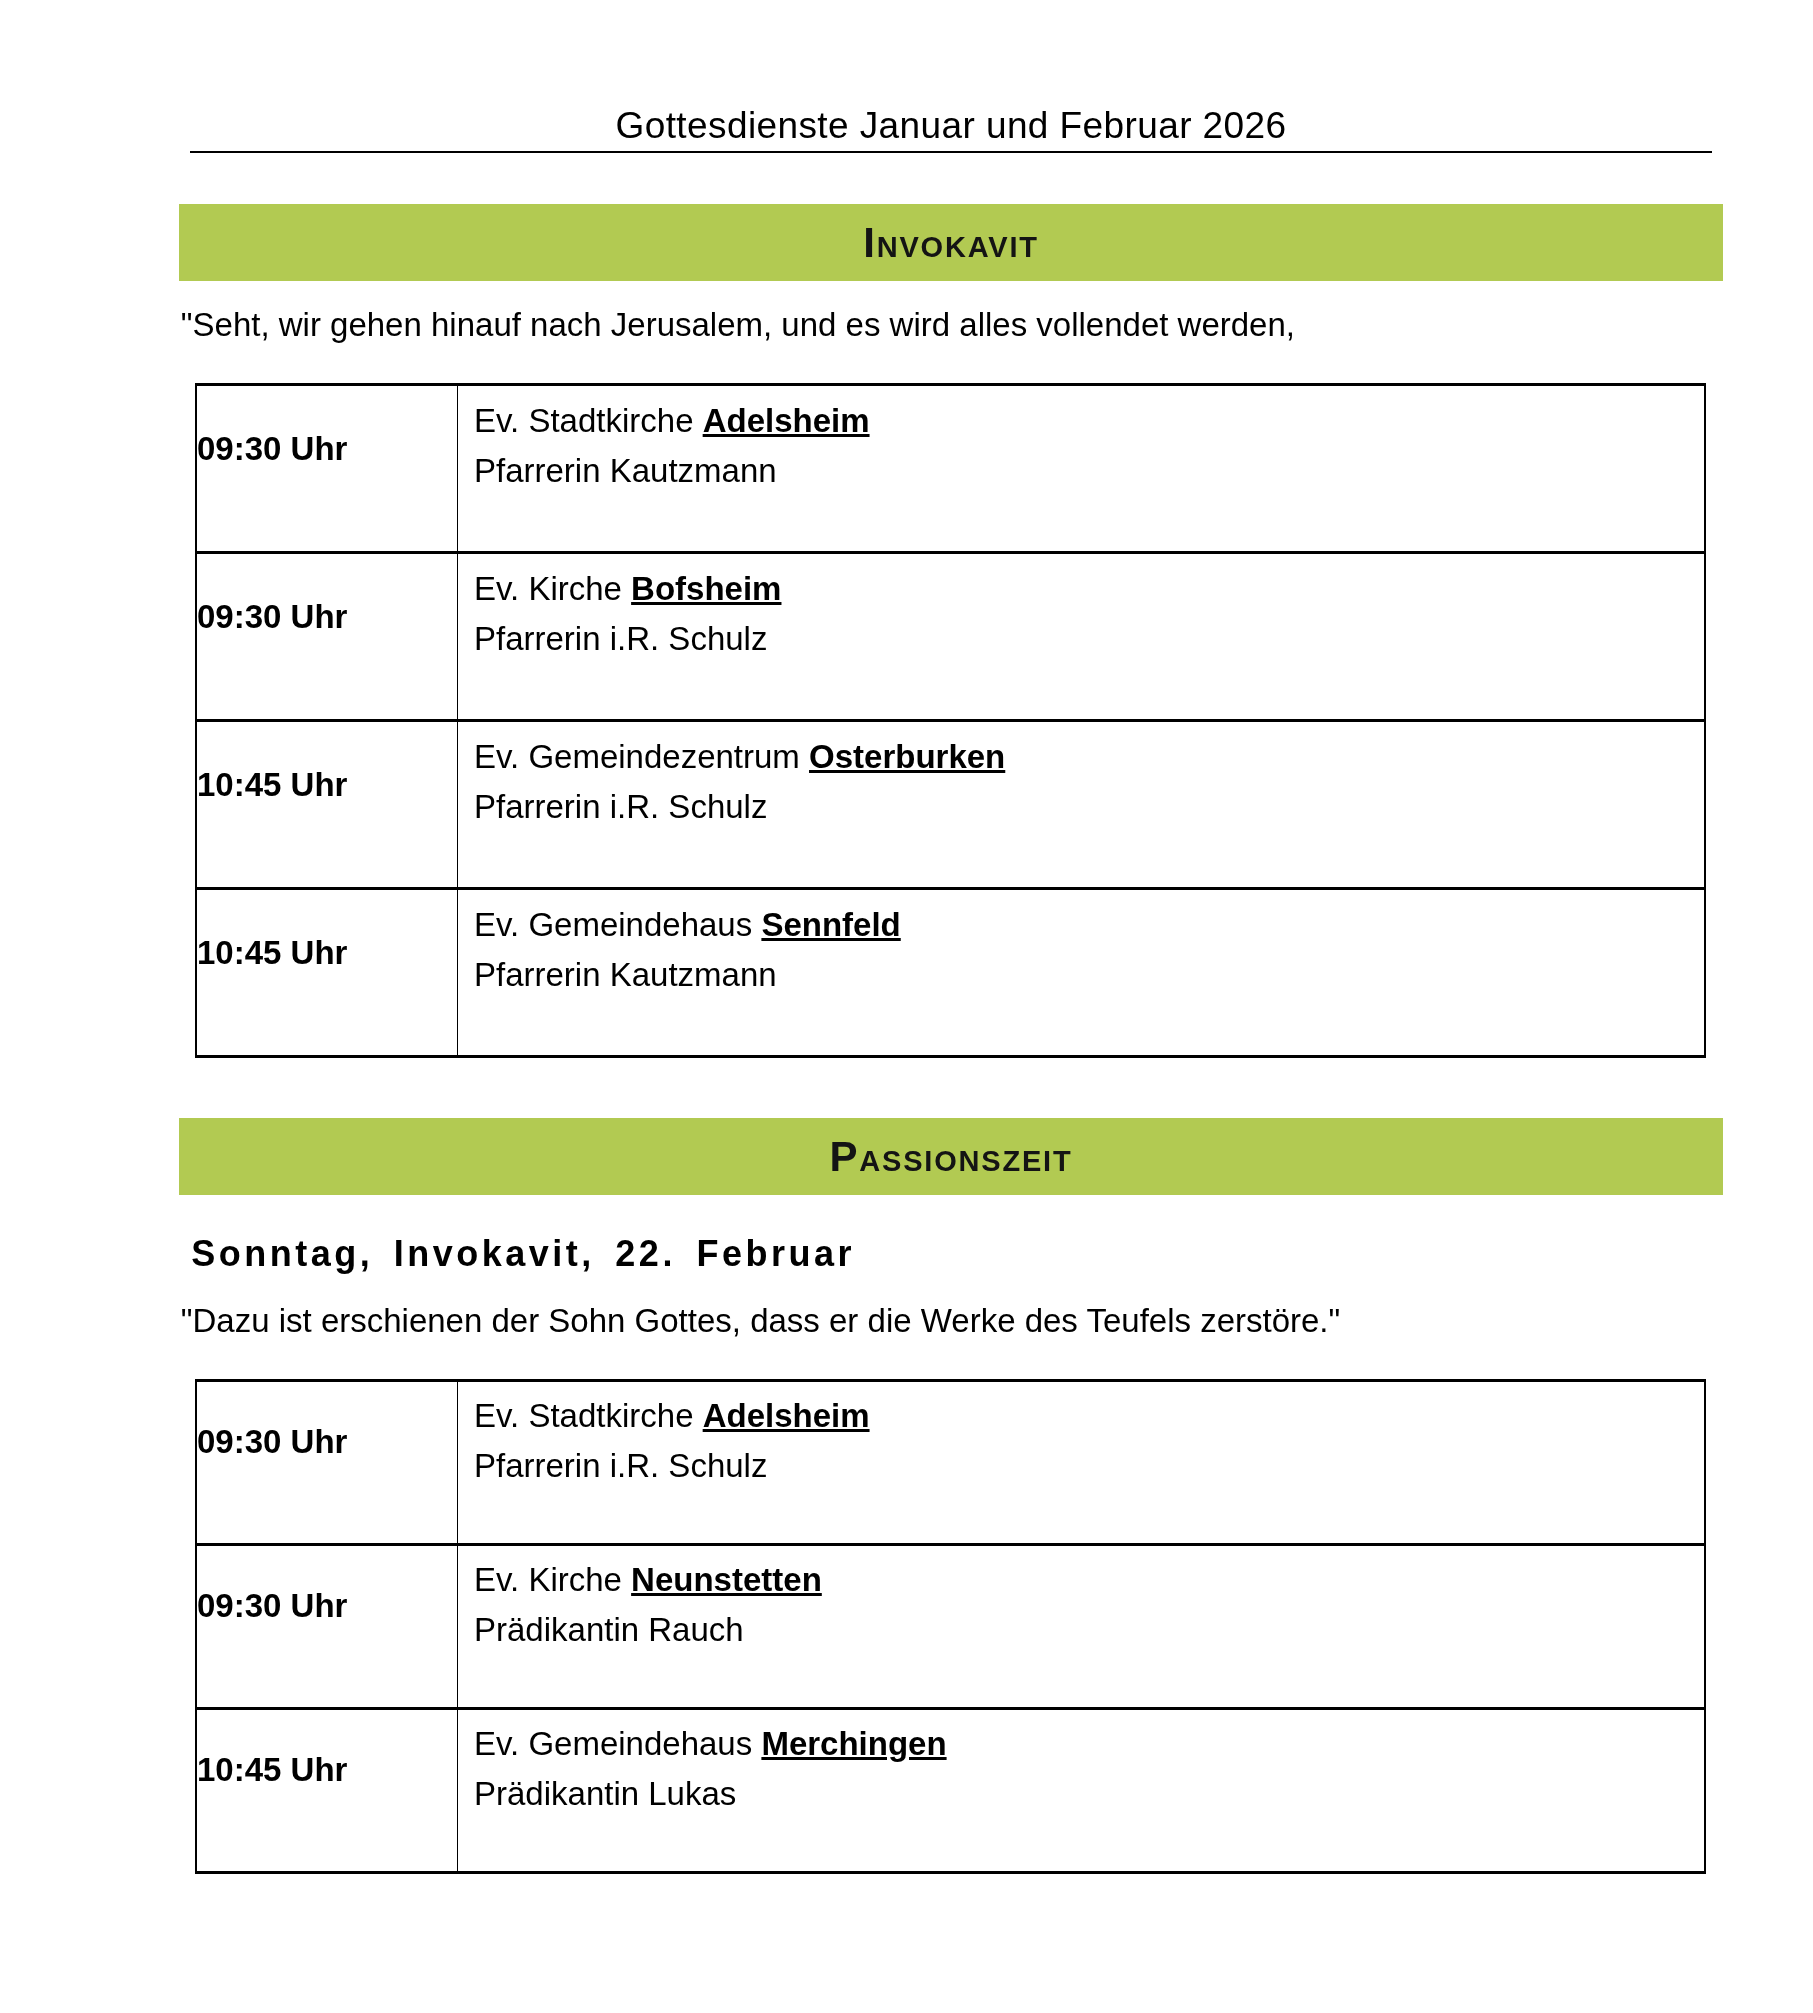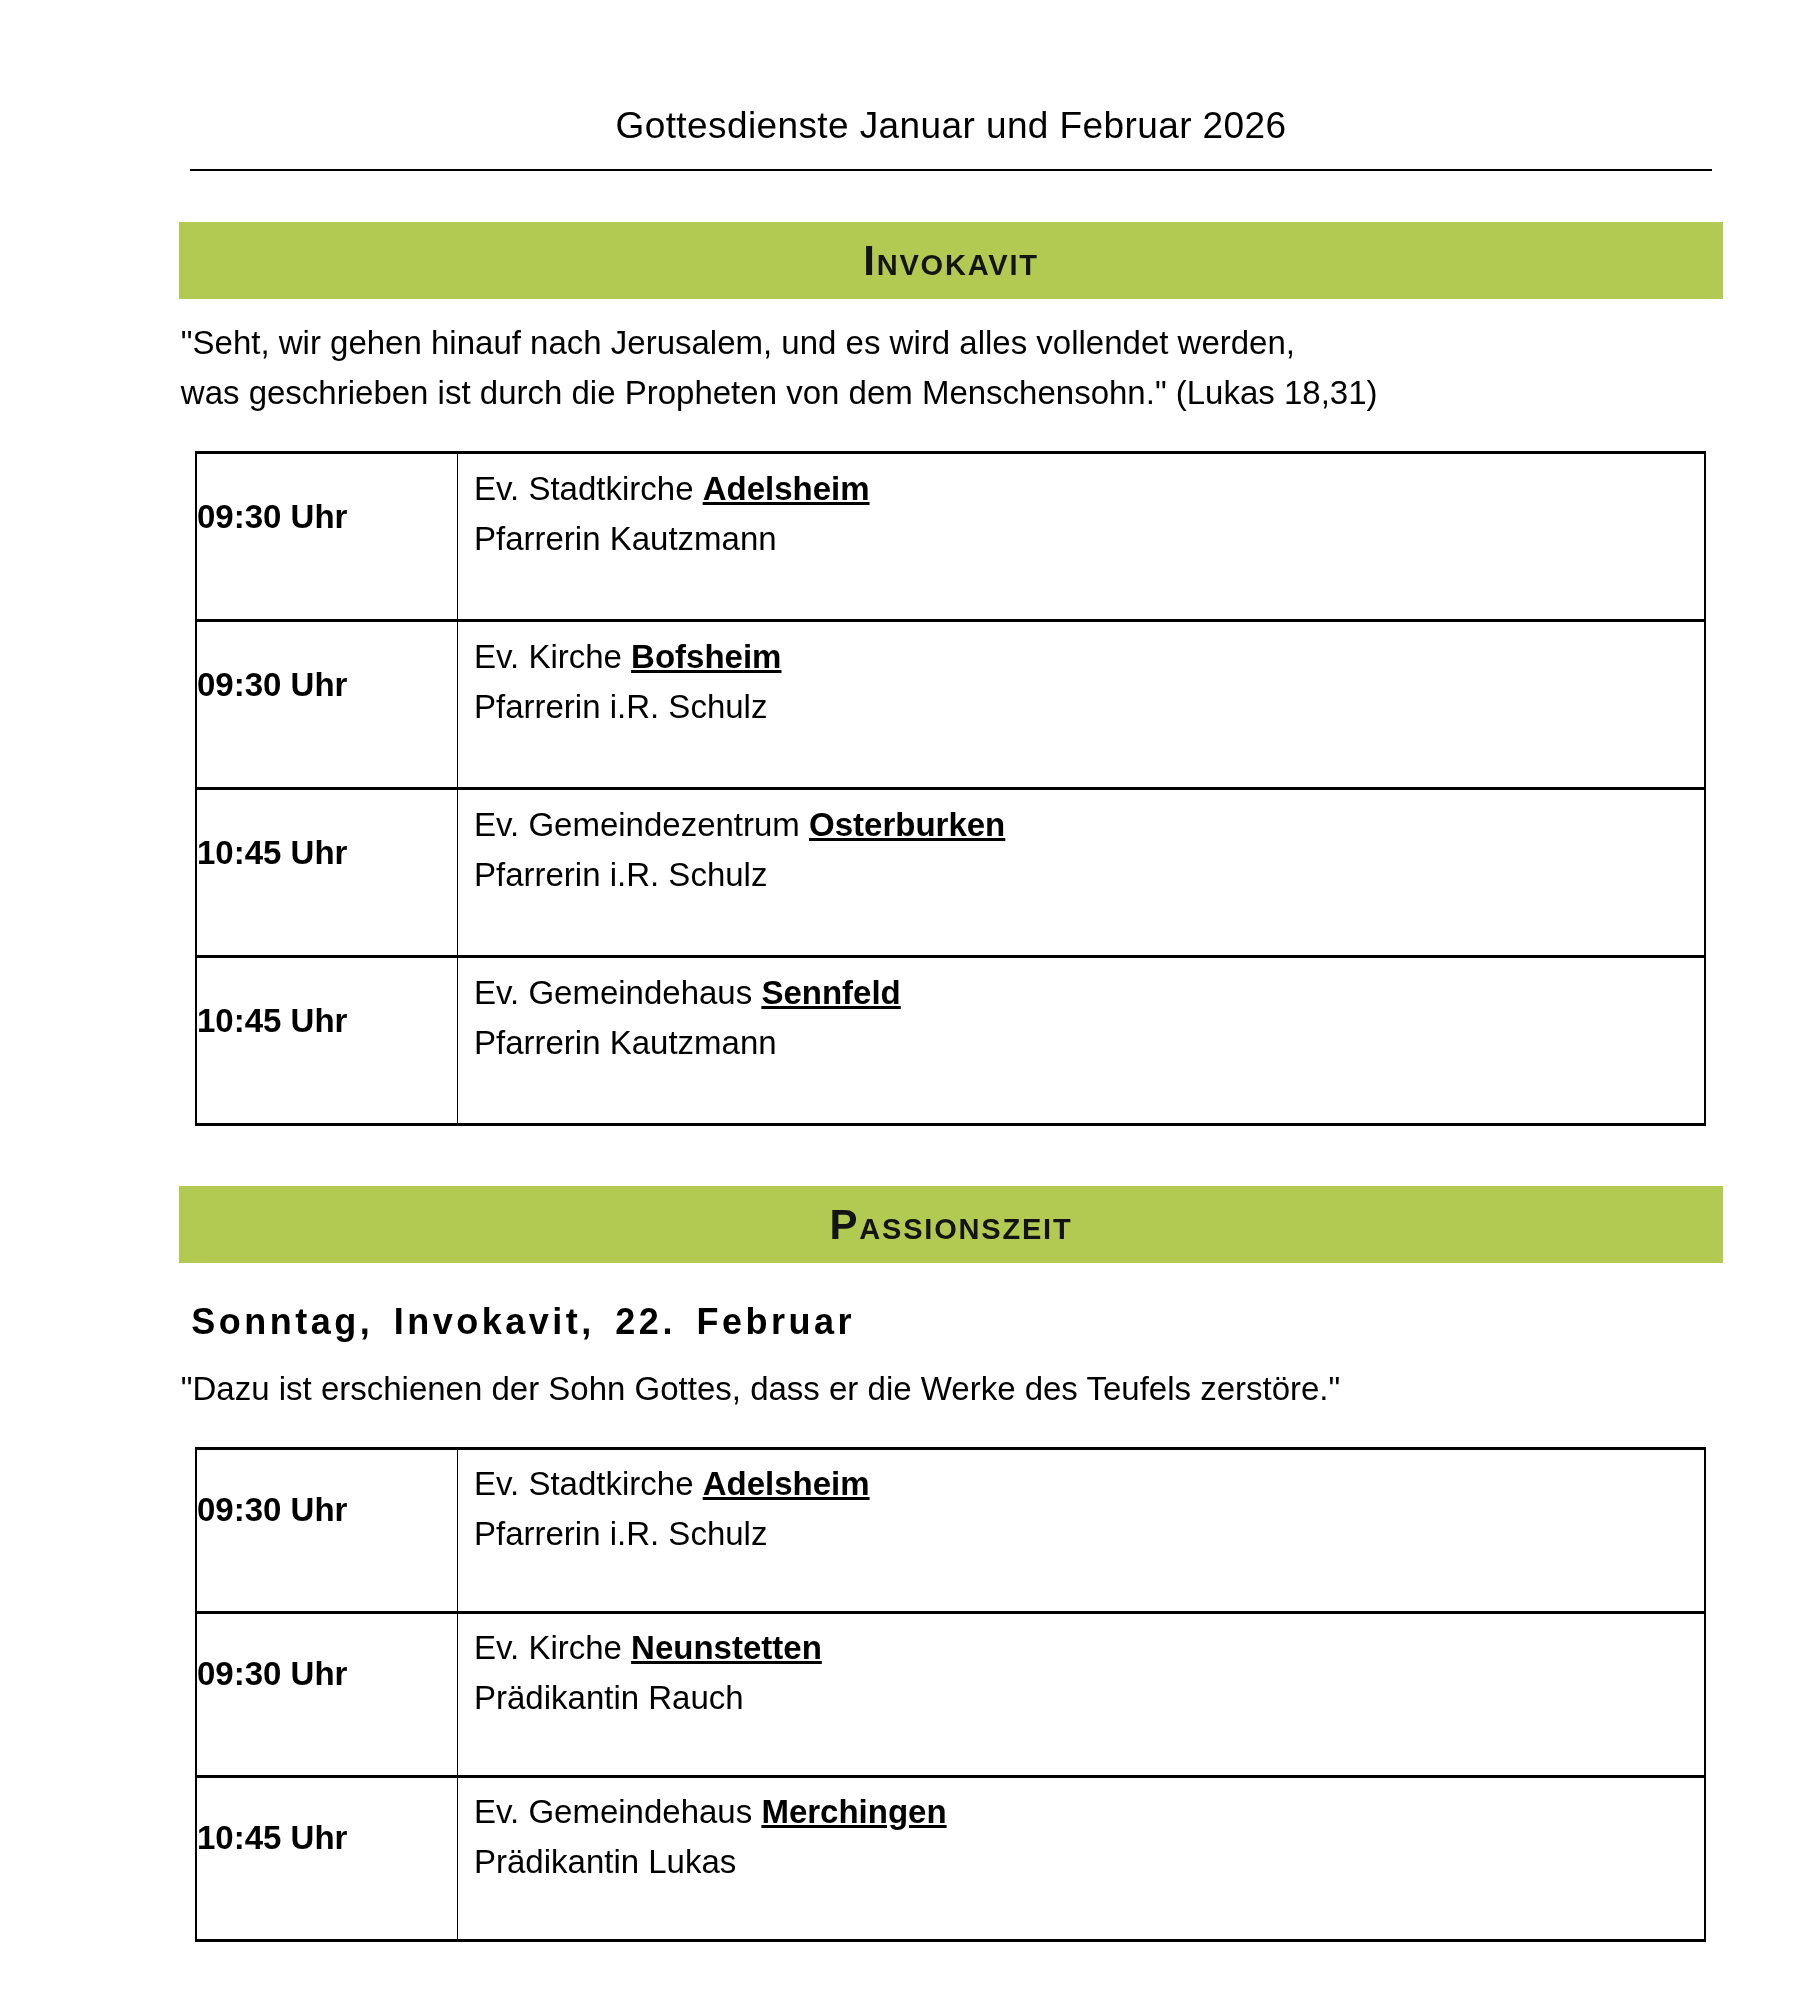--- a/index.html
+++ b/index.html
@@ -18,21 +18,21 @@
   .content {
     margin-left: 179px;
     width: 1544px;
   }
   
   .header-title {
     margin: 104px 11.4px 0 11.4px;
     text-align: center;
     font-size: 37px;
     line-height: 44px;
-    padding-bottom: 21px;
+    padding-bottom: 3px;
     border-bottom: 2.6px solid #000;
     letter-spacing: 0.4px;
   }
   
   .banner {
     height: 77px;
     background: var(--banner-green, #b2ca52);
     display: flex;
     align-items: center;
     justify-content: center;
@@ -103,21 +103,20 @@
 
   <div class="header-title">Gottesdienste Januar und Februar 2026</div>
 
   <div class="banner first">
     <span class="banner-label">Invokavit</span>
   </div>
 
 
   <div class="quote">
     <div class="line">"Seht, wir gehen hinauf nach Jerusalem, und es wird alles vollendet werden,</div>
-    <div class="line">was geschrieben ist durch die Propheten von dem Menschensohn." (Lukas 18,31)</div>
   </div>
 
   <table class="services t1">
     <tbody>
       <tr>
         <td class="time"><span>09:30 Uhr</span></td>
         <td class="loc">
           <div class="line"><span>Ev. Stadtkirche </span><span class="name">Adelsheim</span></div>
           <div class="line"><span>Pfarrerin Kautzmann</span></div>
         </td>

